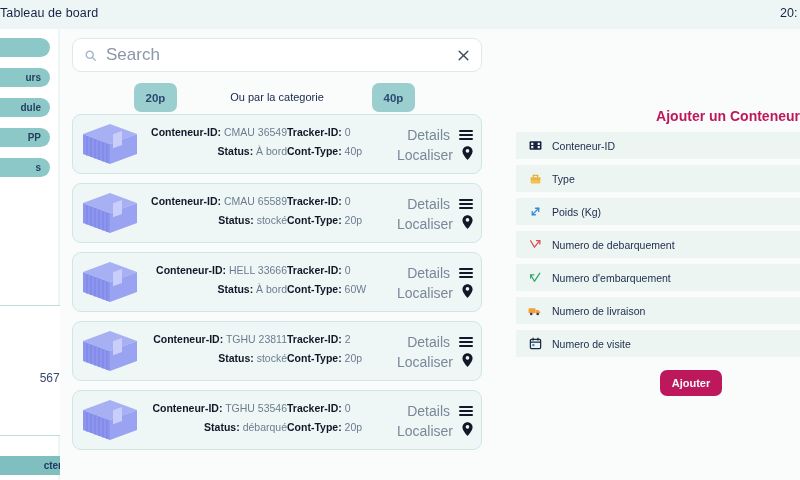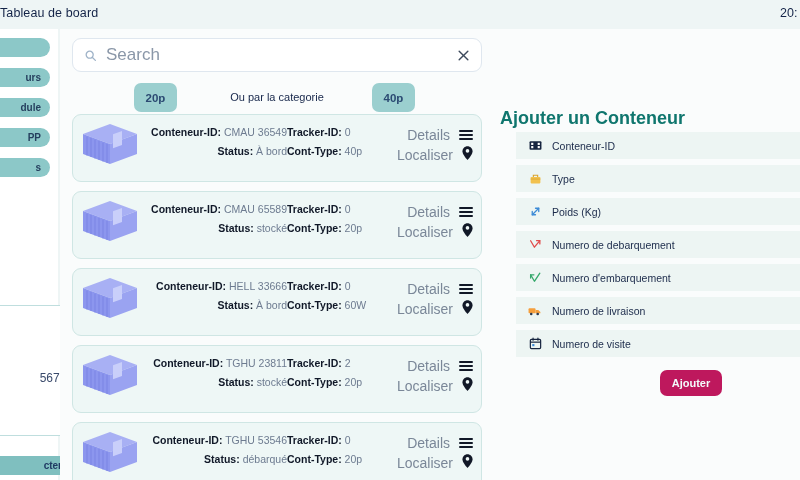--- a/index.html
+++ b/index.html
@@ -121,21 +121,21 @@
   .chip.right { left: 300px; }
   .filter-label {
     position: absolute; left: 0; top: 14px; width: 410px;
     text-align: center;
     font-size: 11px; color: #16264a;
   }
 
   .cards { position: absolute; left: 12px; top: 85px; width: 410px; }
   .card {
     position: relative;
-    height: 68px; margin-bottom: 9px;
+    height: 60px; margin-bottom: 9px;
     background: #eef7f6;
     border: 1px solid #cfe6e4;
     border-radius: 9px;
   }
   .card-img { position: absolute; left: 6px; top: 6px; }
   .card-body {
     position: absolute; left: 72px; top: 11px;
     width: 260px;
     display: grid;
     grid-template-columns: 142px 118px;
@@ -164,22 +164,22 @@
   }
 
   
   .rightpanel {
     position: absolute; left: 500px; top: 29px;
     width: 300px; height: 451px;
     background: #fafcfc;
   }
   .rp-title {
     position: absolute; left: 0; top: 79px; width: 300px;
-    text-align: left;
-    font-size: 18px; font-weight: bold; color: #0f766e;
+    text-align: right;
+    font-size: 14px; font-weight: bold; color: #be185d;
   }
   .fields { position: absolute; left: 16px; top: 103px; width: 284px; }
   .field-row {
     height: 27px; margin-bottom: 6px;
     background: #edf5f3;
     display: flex; align-items: center;
     padding-left: 11px;
     cursor: text;
   }
   .field-ico {

